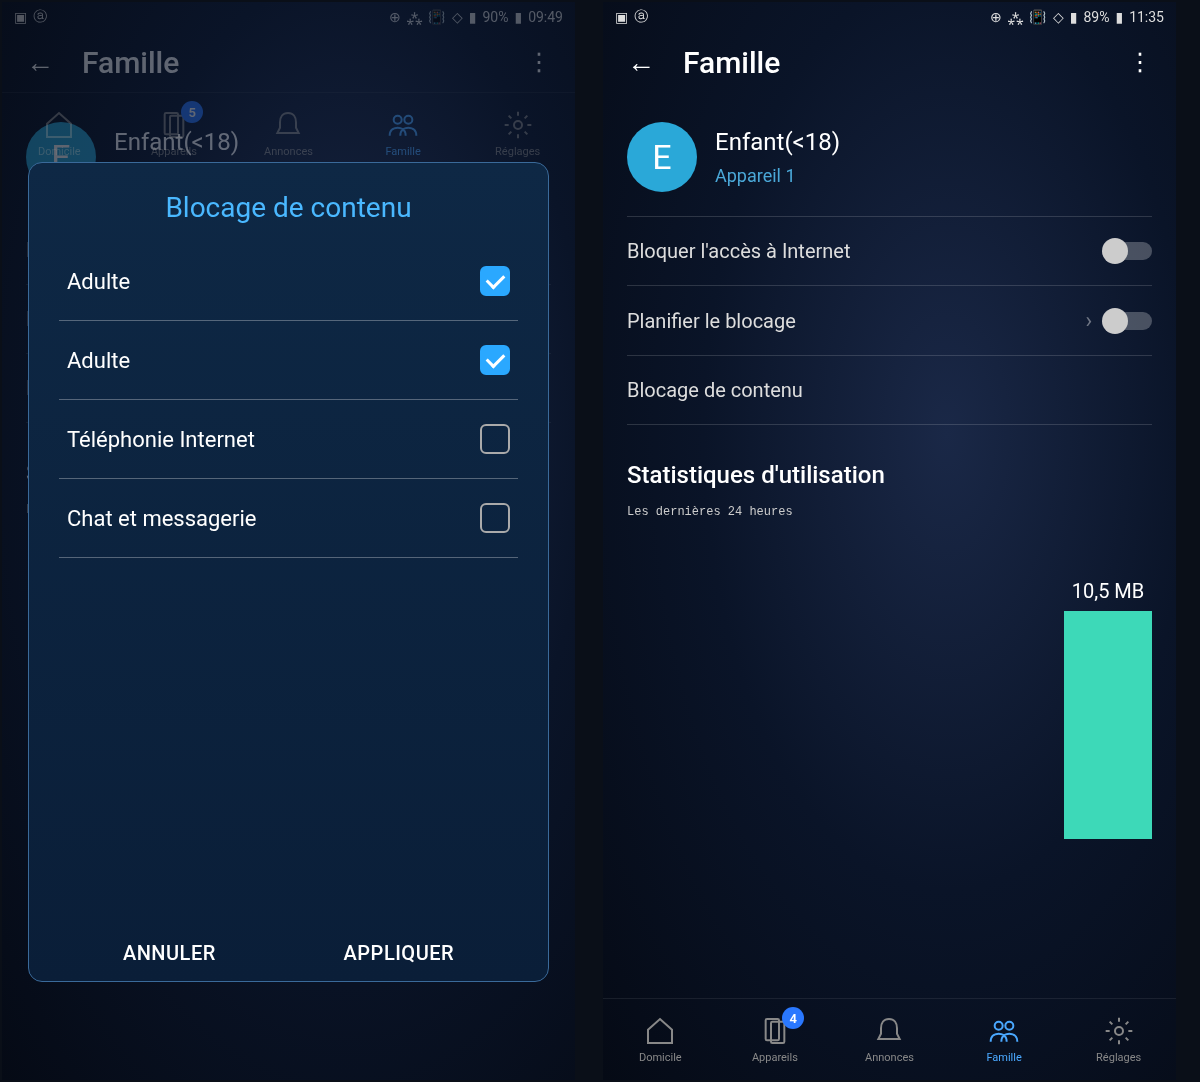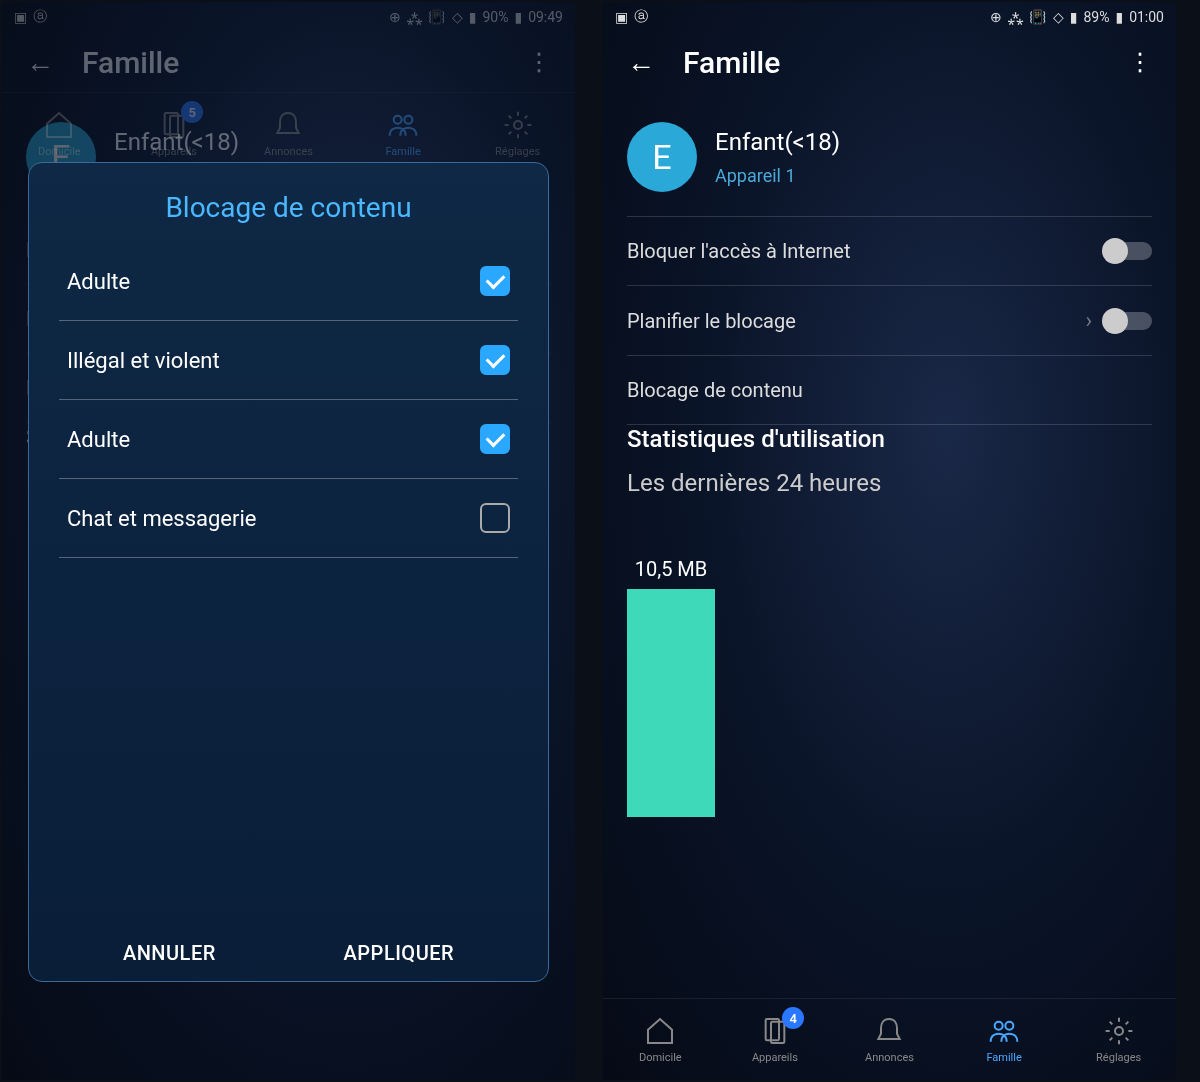--- a/index.html
+++ b/index.html
@@ -130,27 +130,27 @@
   .dialog-actions {
     display: flex; justify-content: space-around;
     padding-top: 38px;
   }
   .dialog-actions .btn {
     color: #fff; font-size: 20px; font-weight: 500;
     letter-spacing: 0.5px;
   }
 
   
-  .stats-section { }
+  .stats-section { margin-top: 36px; }
   .stats-title { color: #fff; font-size: 24px; font-weight: 500; }
-  .stats-sub { color: #ccc; font-size: 24px; margin-top: 16px; }
+  .stats-sub { color: #ccc; font-size: 12px; margin-top: 16px; font-family: Liberation Mono, monospace; }
   .chart-area {
     margin-top: 50px;
     height: 270px;
-    display: flex; justify-content: flex-start; align-items: flex-end;
+    display: flex; justify-content: flex-end; align-items: flex-end;
   }
   .bar-wrap { text-align: center; }
   .bar-label { color: #fff; font-size: 20px; margin-bottom: 8px; }
   .bar {
     width: 88px; height: 228px;
     background: #3dd9b8;
     margin: 0 auto;
   }
 
   
@@ -231,26 +231,26 @@
   </div>
 
   <div class="dialog">
     <div class="dialog-title">Blocage de contenu</div>
     <div class="option-list" id="option-list">
         <div class="option-row">
           <span class="label">Adulte</span>
           <div class="cbox checked"></div>
         </div>
         <div class="option-row">
-          <span class="label">Illégal et violent</span>
-          <div class="cbox checked"></div>
-        </div>
-        <div class="option-row">
           <span class="label">Adulte</span>
           <div class="cbox checked"></div>
+        </div>
+        <div class="option-row">
+          <span class="label">Téléphonie Internet</span>
+          <div class="cbox"></div>
         </div>
         <div class="option-row">
           <span class="label">Chat et messagerie</span>
           <div class="cbox"></div>
         </div>
       </div>
     <div class="dialog-actions">
       <span class="btn">ANNULER</span>
       <span class="btn">APPLIQUER</span>
     </div>
@@ -302,21 +302,21 @@
       <span>ⓐ</span>
     </div>
     <div class="status-right">
       <span>⊕</span>
       <span>⁂</span>
       <span>📳</span>
       <span>◇</span>
       <span>▮</span>
       <span>89%</span>
       <span>▮</span>
-      <span>01:00</span>
+      <span>11:35</span>
     </div>
   </div>
 
   <div class="app-bar">
     <span class="back">←</span>
     <span class="title">Famille</span>
     <span class="more">⋮</span>
   </div>
 
   <div class="content">

